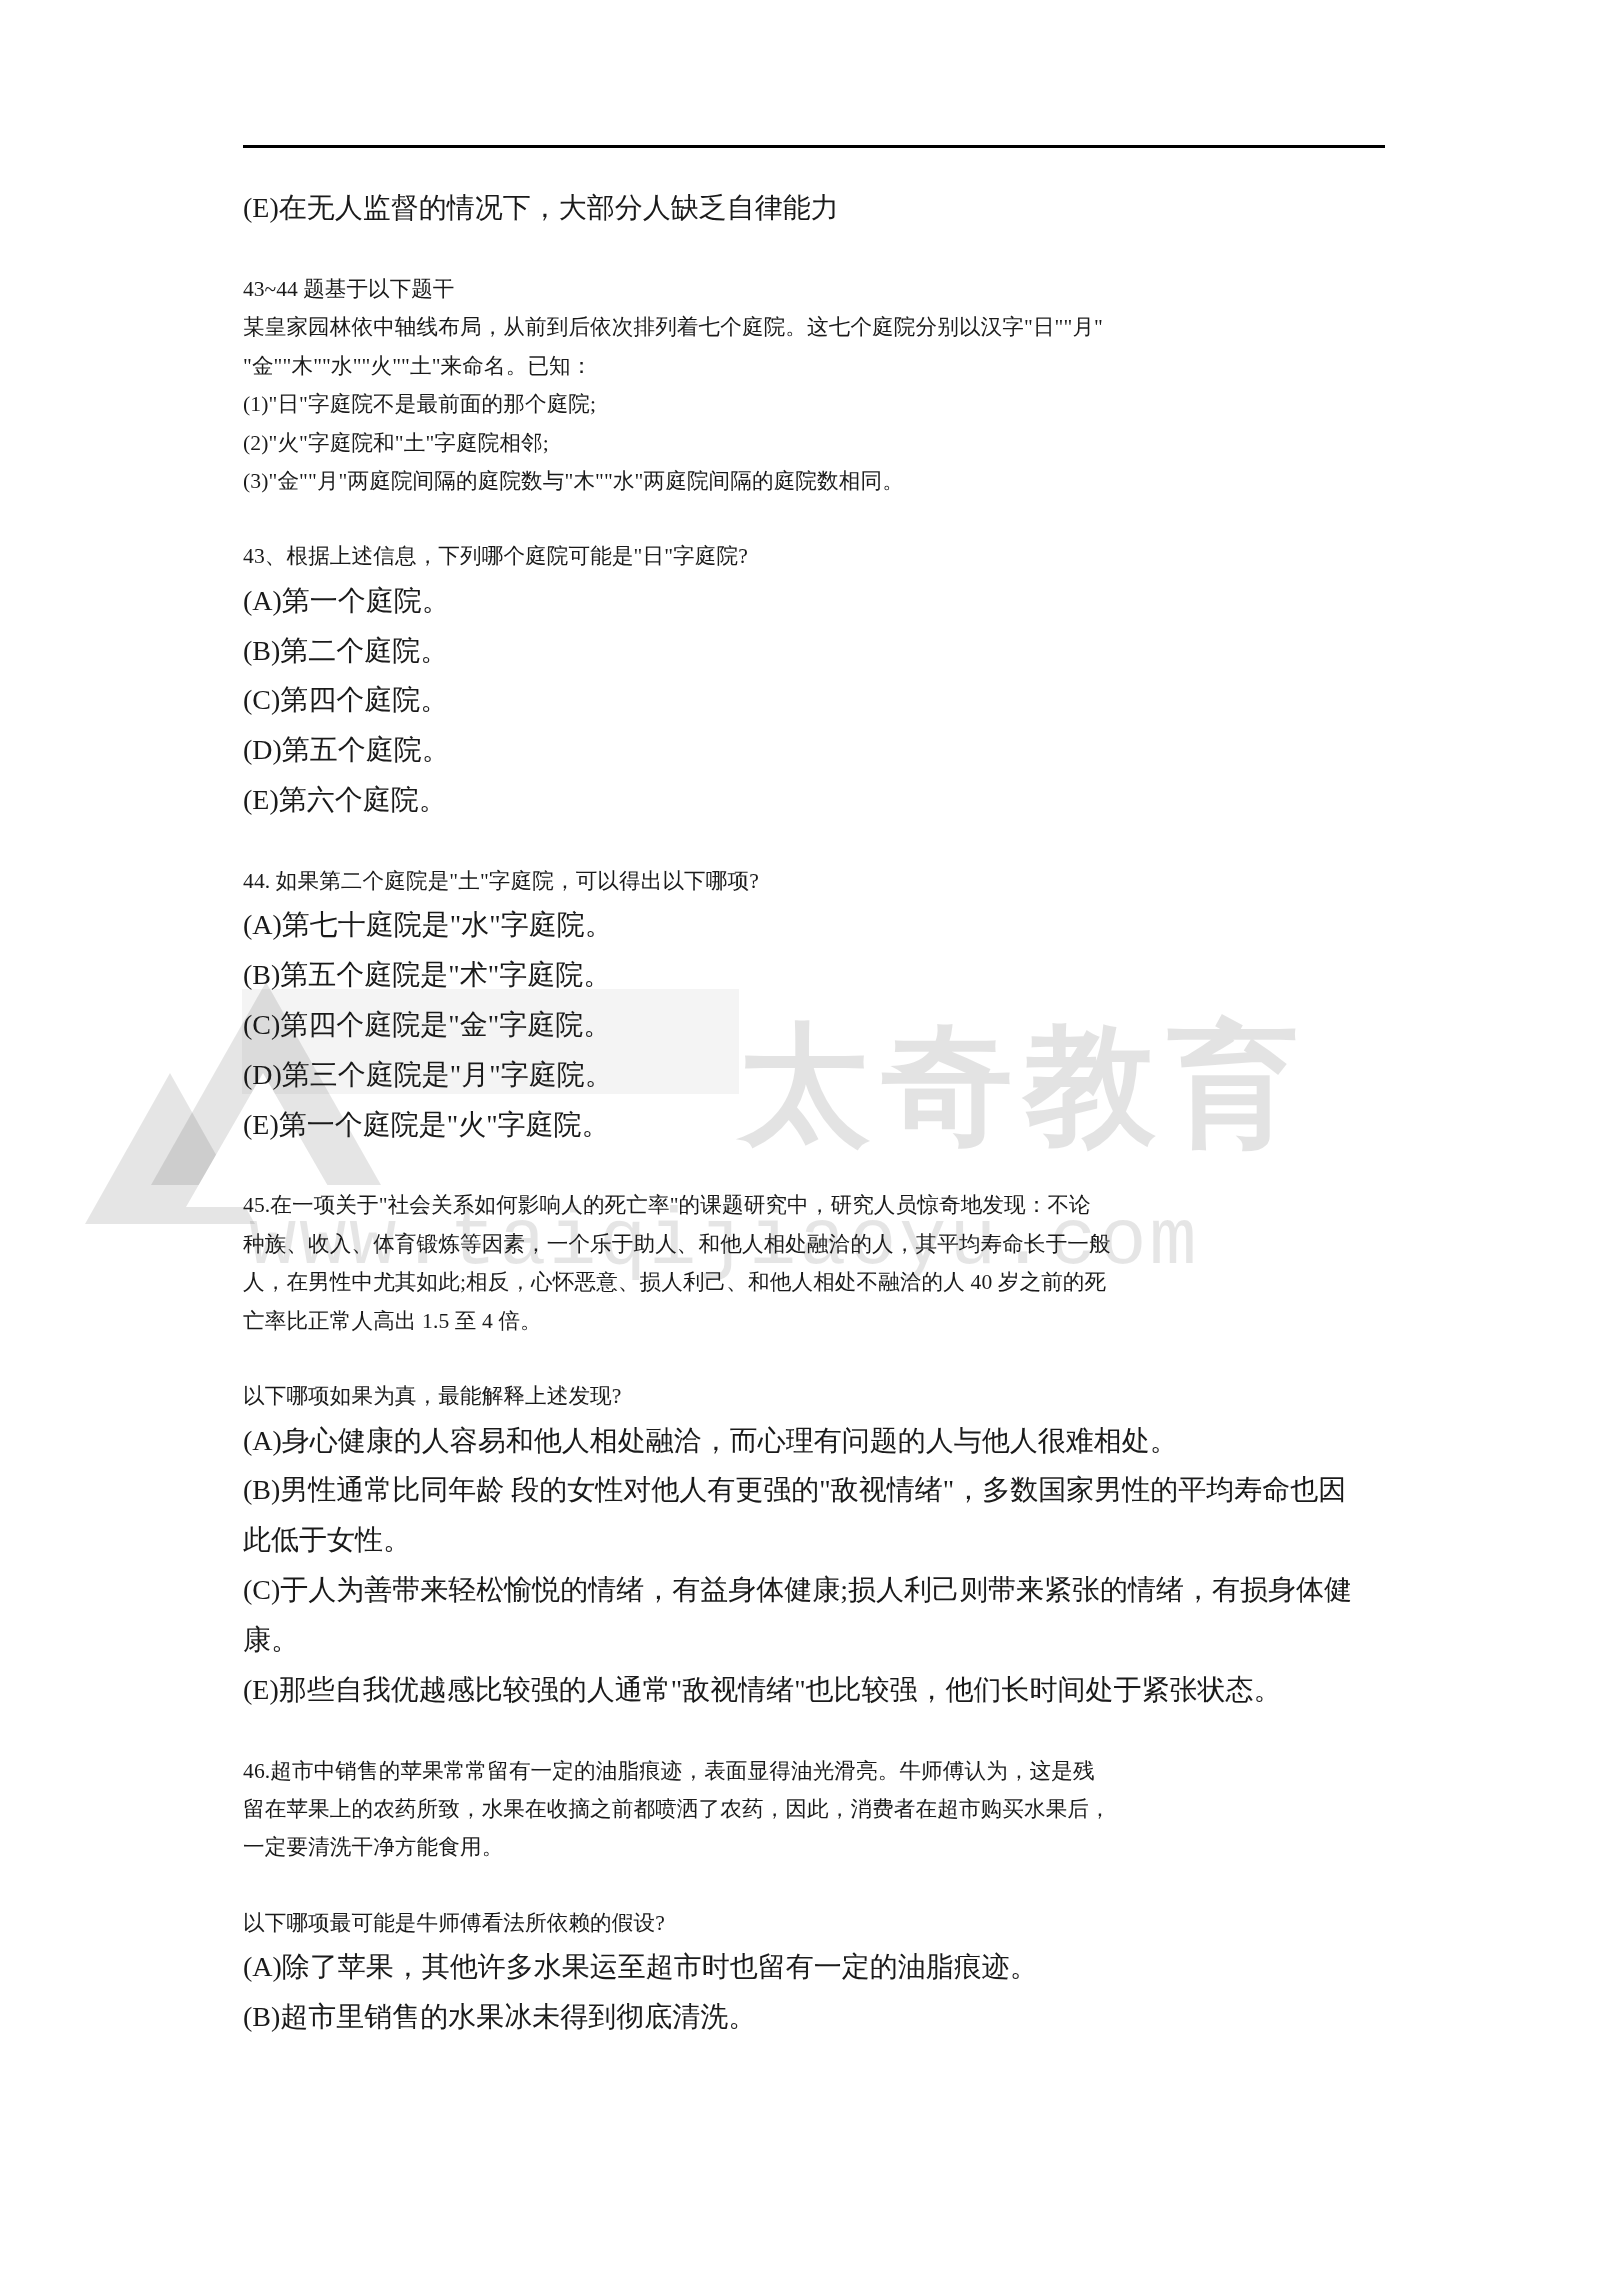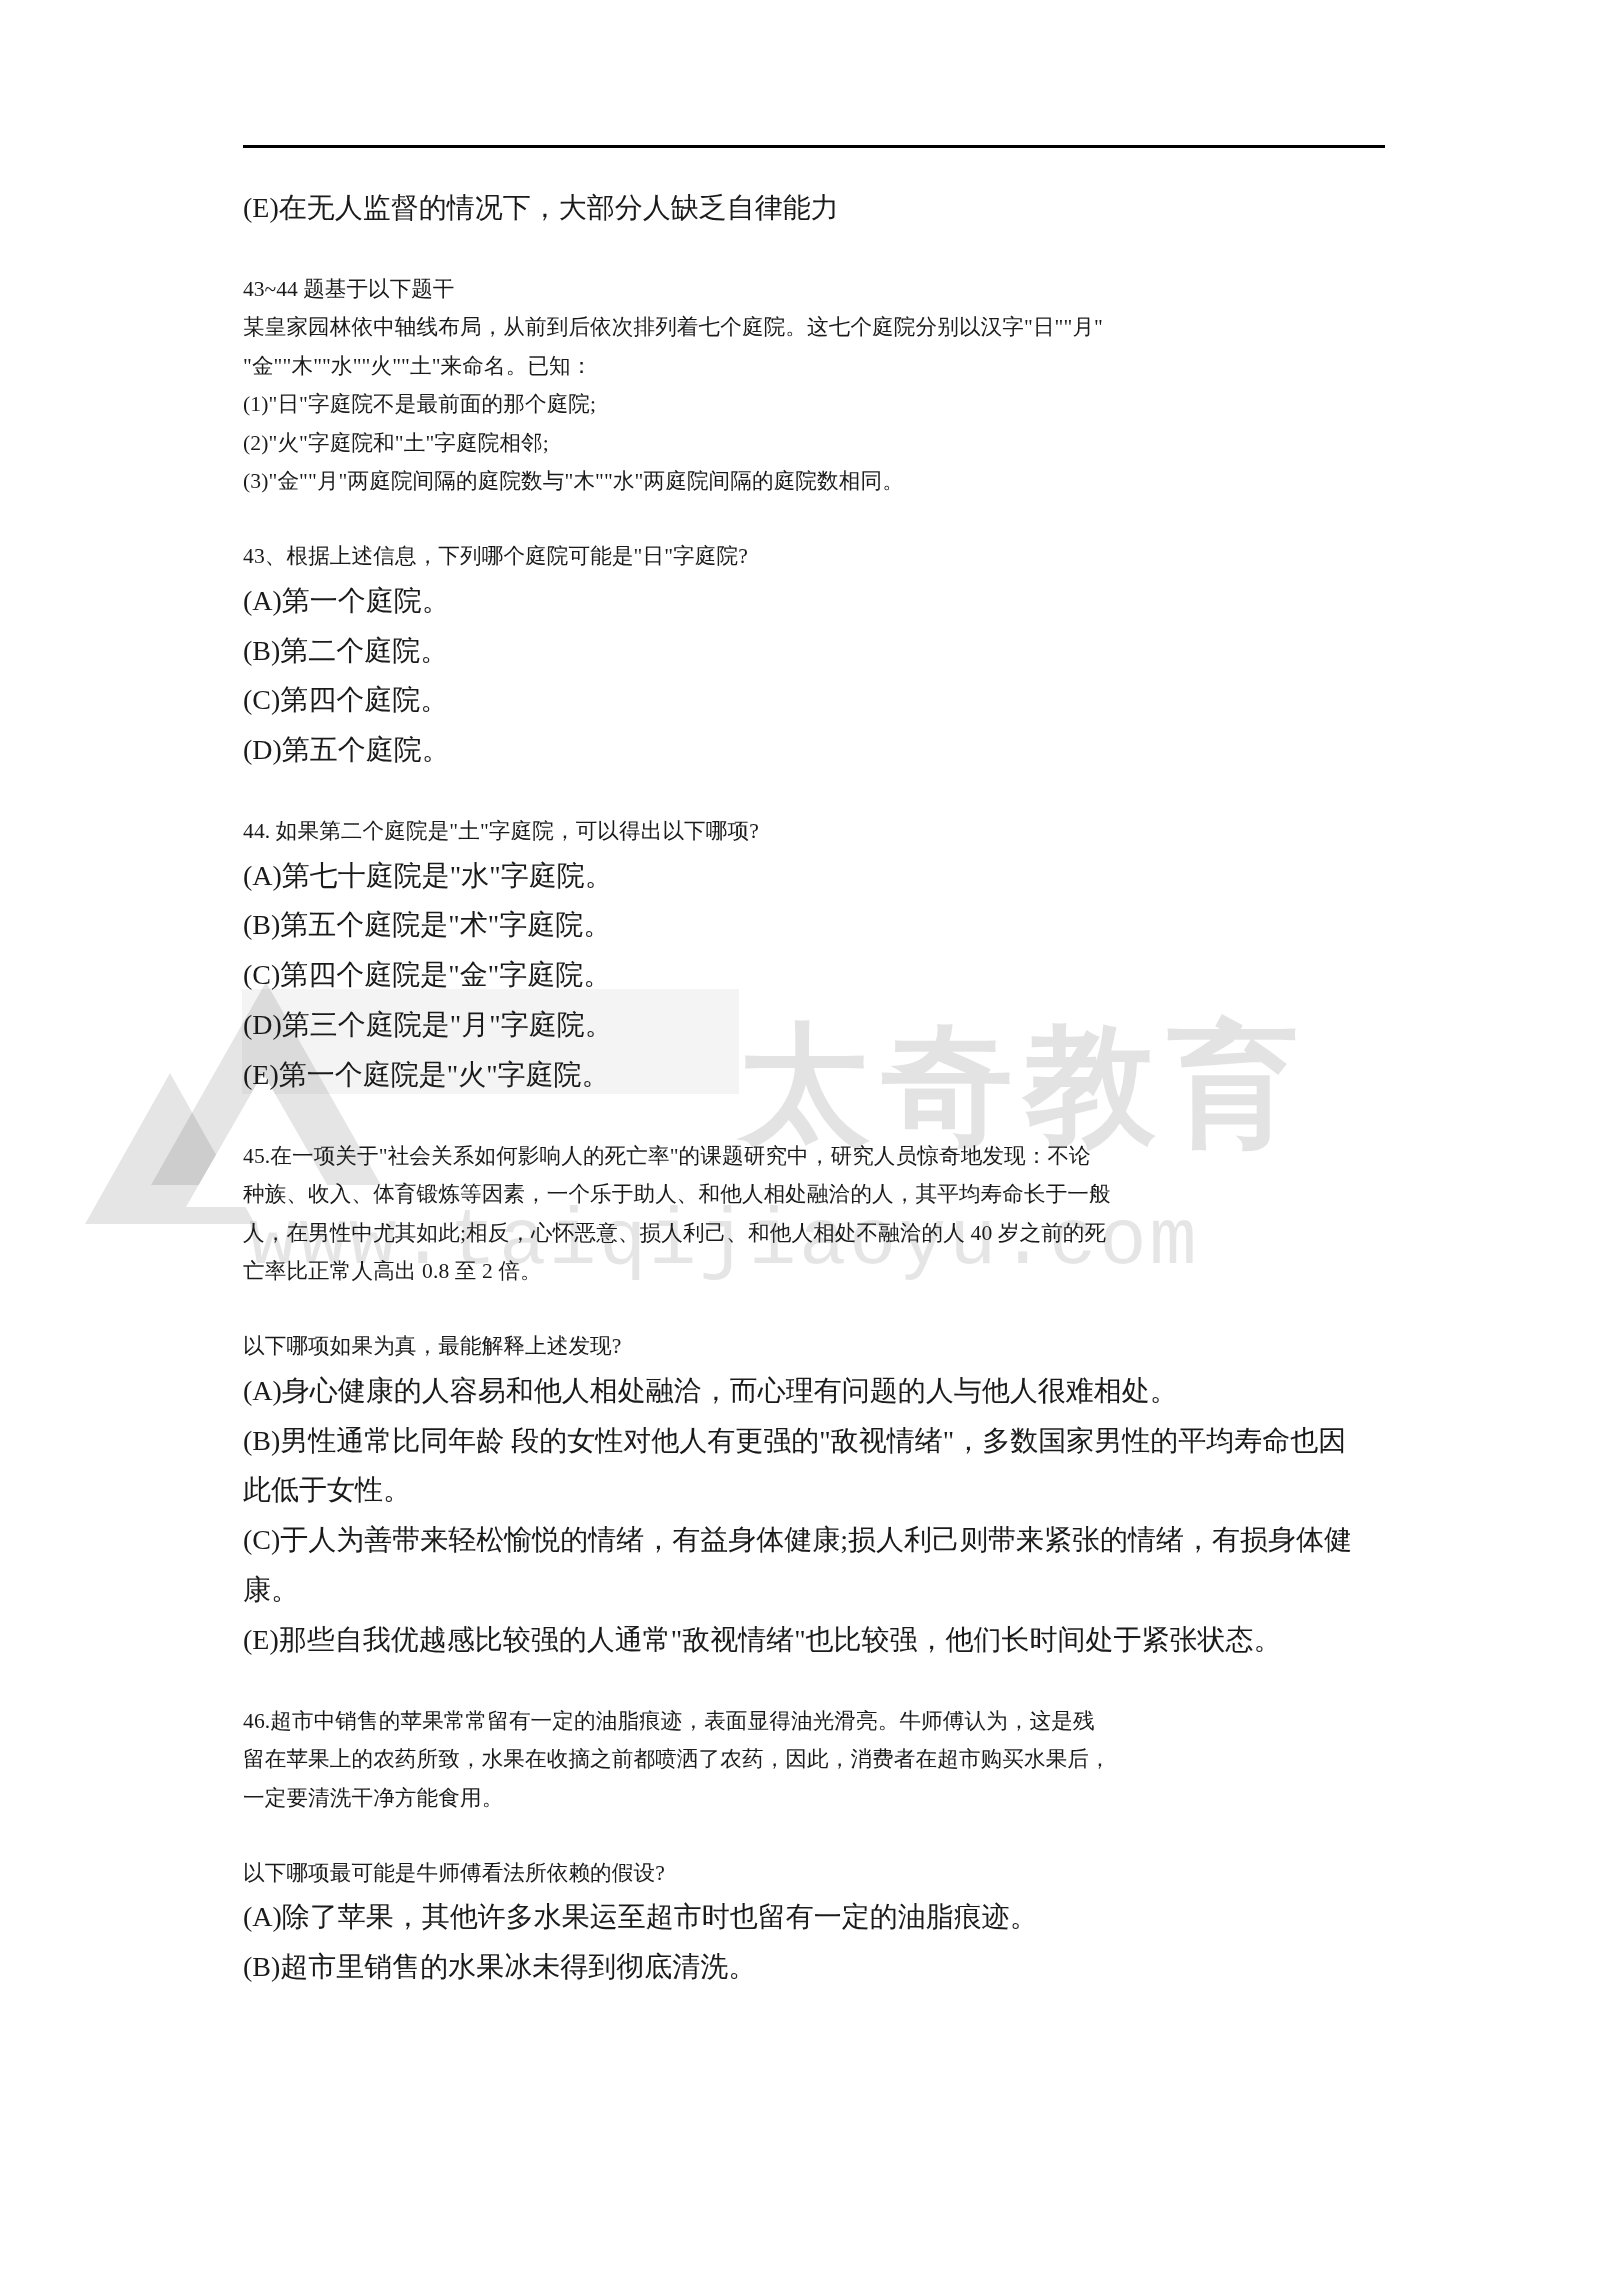--- a/index.html
+++ b/index.html
@@ -141,36 +141,37 @@
     <div class="para">(2)"火"字庭院和"土"字庭院相邻;</div>
     <div class="para">(3)"金""月"两庭院间隔的庭院数与"木""水"两庭院间隔的庭院数相同。</div>
 
     <div class="gap-lg"></div>
 
     <div class="para">43、根据上述信息，下列哪个庭院可能是"日"字庭院?</div>
     <div class="opt">(A)第一个庭院。</div>
     <div class="opt">(B)第二个庭院。</div>
     <div class="opt">(C)第四个庭院。</div>
     <div class="opt">(D)第五个庭院。</div>
+    <div class="opt">(E)第六个庭院。</div>
 
     <div class="gap-lg"></div>
 
     <div class="para">44. 如果第二个庭院是"土"字庭院，可以得出以下哪项?</div>
     <div class="opt">(A)第七十庭院是"水"字庭院。</div>
     <div class="opt">(B)第五个庭院是"术"字庭院。</div>
     <div class="opt">(C)第四个庭院是"金"字庭院。</div>
     <div class="opt">(D)第三个庭院是"月"字庭院。</div>
     <div class="opt">(E)第一个庭院是"火"字庭院。</div>
 
     <div class="gap-lg"></div>
 
     <div class="para">45.在一项关于"社会关系如何影响人的死亡率"的课题研究中，研究人员惊奇地发现：不论</div>
     <div class="para">种族、收入、体育锻炼等因素，一个乐于助人、和他人相处融洽的人，其平均寿命长于一般</div>
     <div class="para">人，在男性中尤其如此;相反，心怀恶意、损人利己、和他人相处不融洽的人 40 岁之前的死</div>
-    <div class="para">亡率比正常人高出 0.8 至 2 倍。</div>
+    <div class="para">亡率比正常人高出 1.5 至 4 倍。</div>
 
     <div class="gap-lg"></div>
 
     <div class="para">以下哪项如果为真，最能解释上述发现?</div>
     <div class="opt">(A)身心健康的人容易和他人相处融洽，而心理有问题的人与他人很难相处。</div>
     <div class="opt">(B)男性通常比同年龄 段的女性对他人有更强的"敌视情绪"，多数国家男性的平均寿命也因</div>
     <div class="opt">此低于女性。</div>
     <div class="opt">(C)于人为善带来轻松愉悦的情绪，有益身体健康;损人利己则带来紧张的情绪，有损身体健</div>
     <div class="opt">康。</div>
     <div class="opt">(E)那些自我优越感比较强的人通常"敌视情绪"也比较强，他们长时间处于紧张状态。</div>

